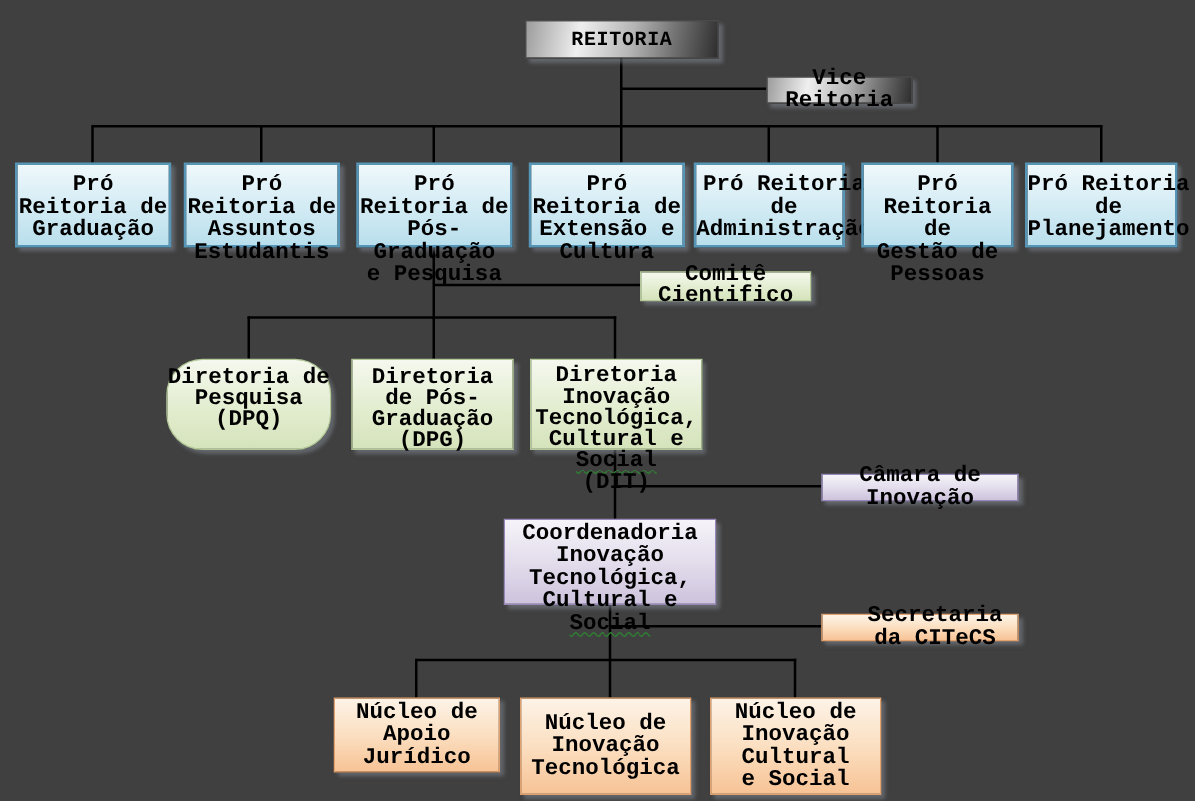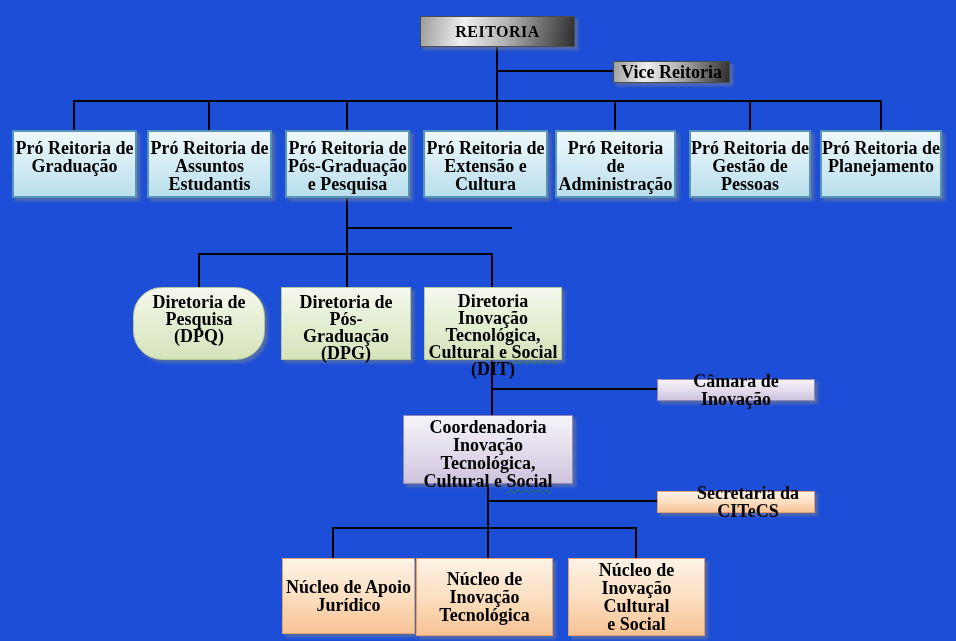--- a/index.html
+++ b/index.html
@@ -1,18 +1,18 @@
 <!DOCTYPE html>
 <html><head>
 <meta charset="utf-8">
 <style>
   html,body{margin:0;padding:0;background:#ffffff;}
   #stage{
-    position:relative;width:956px;height:641px;background:#1d4ed8;overflow:hidden;
-    font-family:Liberation Serif, serif;color:#000;
+    position:relative;width:956px;height:641px;background:#404040;overflow:hidden;
+    font-family:Liberation Mono, monospace;color:#000;
   }
   .ln{position:absolute;background:#000;}
   .node{
     position:absolute;box-sizing:border-box;text-align:center;font-weight:bold;
     font-size:18px;line-height:18px;
   }
   .node .lbl{white-space:pre-line;display:inline-block;}
   .shadow{box-shadow:3px 3px 3px rgba(125,132,140,0.55);}
   .blue{
     border:2px solid #5695b5;padding-top:7px;
@@ -105,20 +105,23 @@
   <div class="node blue shadow" style="left:689px;top:130px;width:122px;height:68px;">
     <span class="lbl">Pró Reitoria de
 Gestão de
 Pessoas</span>
   </div>
   <div class="node blue shadow" style="left:820px;top:130px;width:122px;height:68px;">
     <span class="lbl">Pró Reitoria de
 Planejamento</span>
   </div>
 
+  <div class="node green shadow center" style="left:512px;top:217px;width:137px;height:24px;">
+    <span class="lbl">Comitê Cientifico</span>
+  </div>
 
   <div class="node green shadow" style="left:133px;top:287px;width:132px;height:73px;border-radius:29px;">
     <span class="lbl">Diretoria de
 Pesquisa
 (DPQ)</span>
   </div>
   <div class="node green shadow" style="left:281px;top:287px;width:130px;height:73px;">
     <span class="lbl">Diretoria de Pós-
 Graduação
 (DPG)</span>
@@ -137,21 +140,21 @@
   <div class="node purple shadow coord" style="left:403px;top:415px;width:170px;height:69px;">
     <span class="lbl"><span>Coordenadoria
 Inovação Tecnológica,
 Cultural e </span><span class="wavy">Social</span></span>
   </div>
 
   <div class="node orange shadow center" style="left:657px;top:491px;width:158px;height:22px;padding-left:24px;">
     <span class="lbl">Secretaria da CITeCS</span>
   </div>
 
-  <div class="node orange shadow vcenter" style="left:267px;top:558px;width:133px;height:76px;margin-left:15px;">
+  <div class="node orange shadow vcenter" style="left:267px;top:558px;width:133px;height:60px;">
     <span class="lbl">Núcleo de Apoio
 Jurídico</span>
   </div>
   <div class="node orange shadow vcenter" style="left:416px;top:558px;width:137px;height:78px;">
     <span class="lbl">Núcleo de
 Inovação
 Tecnológica</span>
   </div>
   <div class="node orange shadow vcenter" style="left:568px;top:558px;width:137px;height:78px;">
     <span class="lbl">Núcleo de

